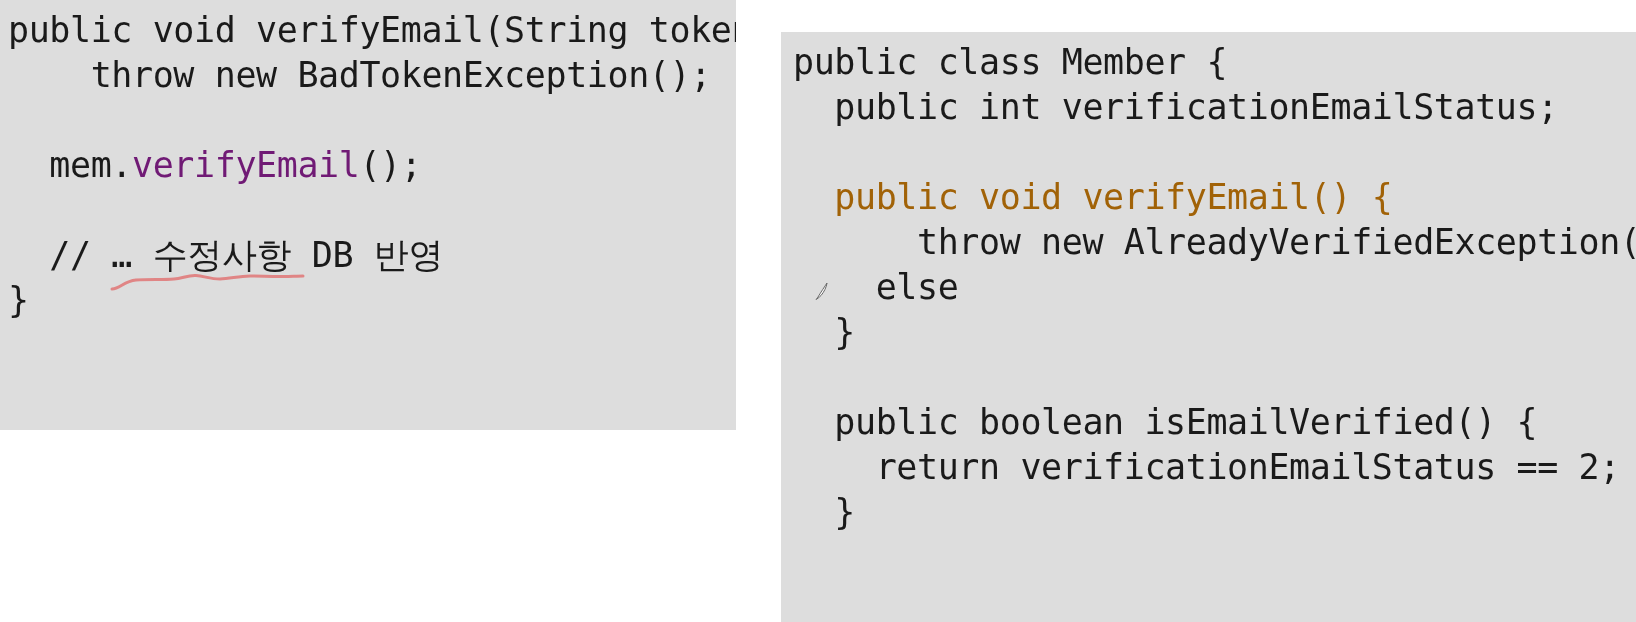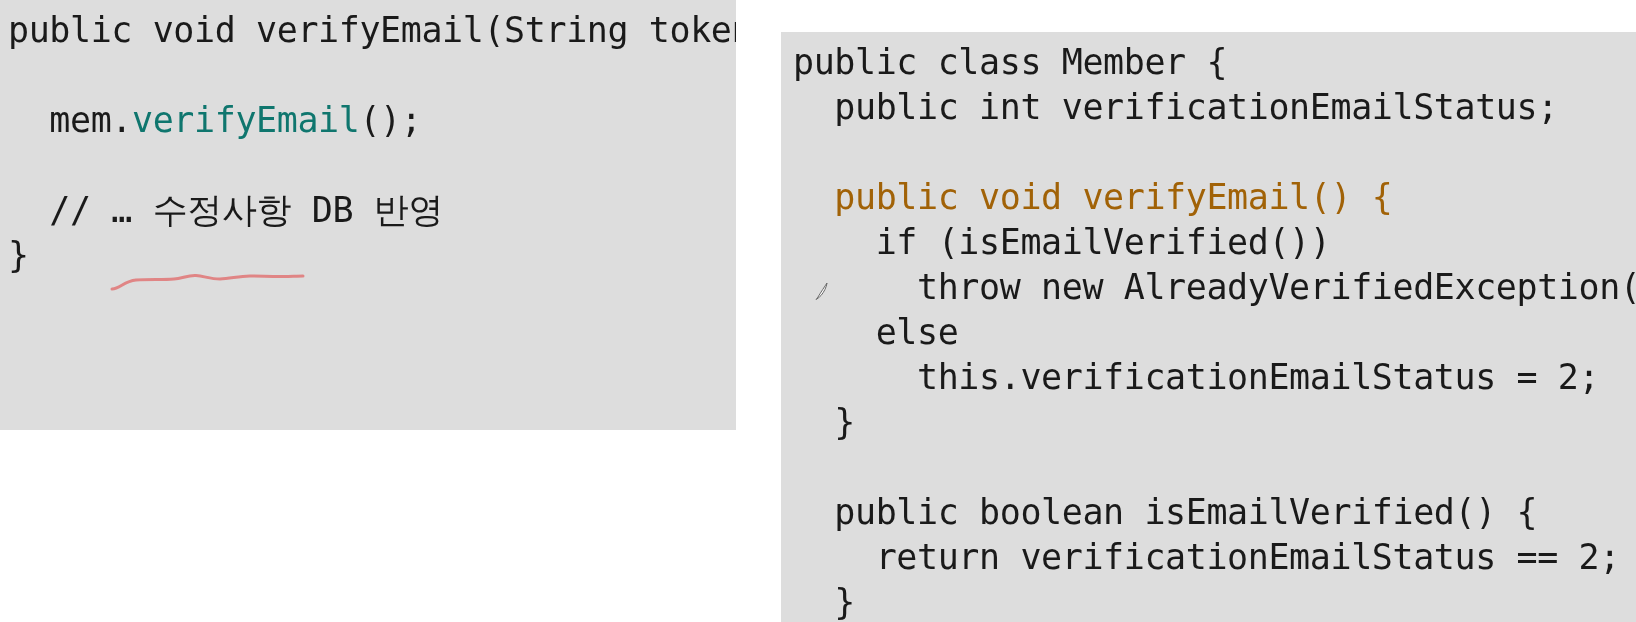--- a/index.html
+++ b/index.html
@@ -42,21 +42,21 @@
     line-height: 45px;
     color: #1a1a1a;
     white-space: pre;
     letter-spacing: -0.4px;
     height: 45px;
   }
   .code-line.blue {
     color: #a16207;
   }
   .tok-blue {
-    color: #0f766e;
+    color: #701a75;
   }
   .line-wrap {
     position: relative;
   }
   
   #squiggle-underline {
     position: absolute;
     left: 110px;
     top: 272px;
     width: 195px;
@@ -73,36 +73,35 @@
     pointer-events: none;
   }
 </style>
 </head>
 <body>
 
 <div id="root">
 
   <div class="code-panel" id="panel-left">
     <div class="code-line">public void verifyEmail(String token) {</div>
+    <div class="code-line">    throw new BadTokenException();</div>
     <div class="code-line"></div>
     <div class="code-line line-wrap"><span>  mem.</span><span class="tok-blue">verifyEmail</span><span>();</span></div>
     <div class="code-line"></div>
     <div class="code-line">  // … 수정사항 DB 반영</div>
     <div class="code-line">}</div>
   </div>
 
   <div class="code-panel" id="panel-right">
     <div class="code-line">public class Member {</div>
     <div class="code-line">  public int verificationEmailStatus;</div>
     <div class="code-line"></div>
     <div class="code-line blue">  public void verifyEmail() {</div>
-    <div class="code-line">    if (isEmailVerified())</div>
     <div class="code-line">      throw new AlreadyVerifiedException();</div>
     <div class="code-line">    else</div>
-    <div class="code-line">      this.verificationEmailStatus = 2;</div>
     <div class="code-line">  }</div>
     <div class="code-line"></div>
     <div class="code-line">  public boolean isEmailVerified() {</div>
     <div class="code-line">    return verificationEmailStatus == 2;</div>
     <div class="code-line">  }</div>
   </div>
 
   <svg id="squiggle-underline" viewBox="0 0 195 20" xmlns="http://www.w3.org/2000/svg">
     <path d="M2,17 C10,17 14,9 26,8 C40,7 52,8 64,7 C72,6.5 78,3 86,3.5 C94,4 100,7 110,7 C120,7 128,4 140,4 C152,4 164,5 178,4.5 C186,4.2 190,4 193,4" fill="none" stroke="#e08585" stroke-width="3" stroke-linecap="round" stroke-linejoin="round"></path>
   </svg>

